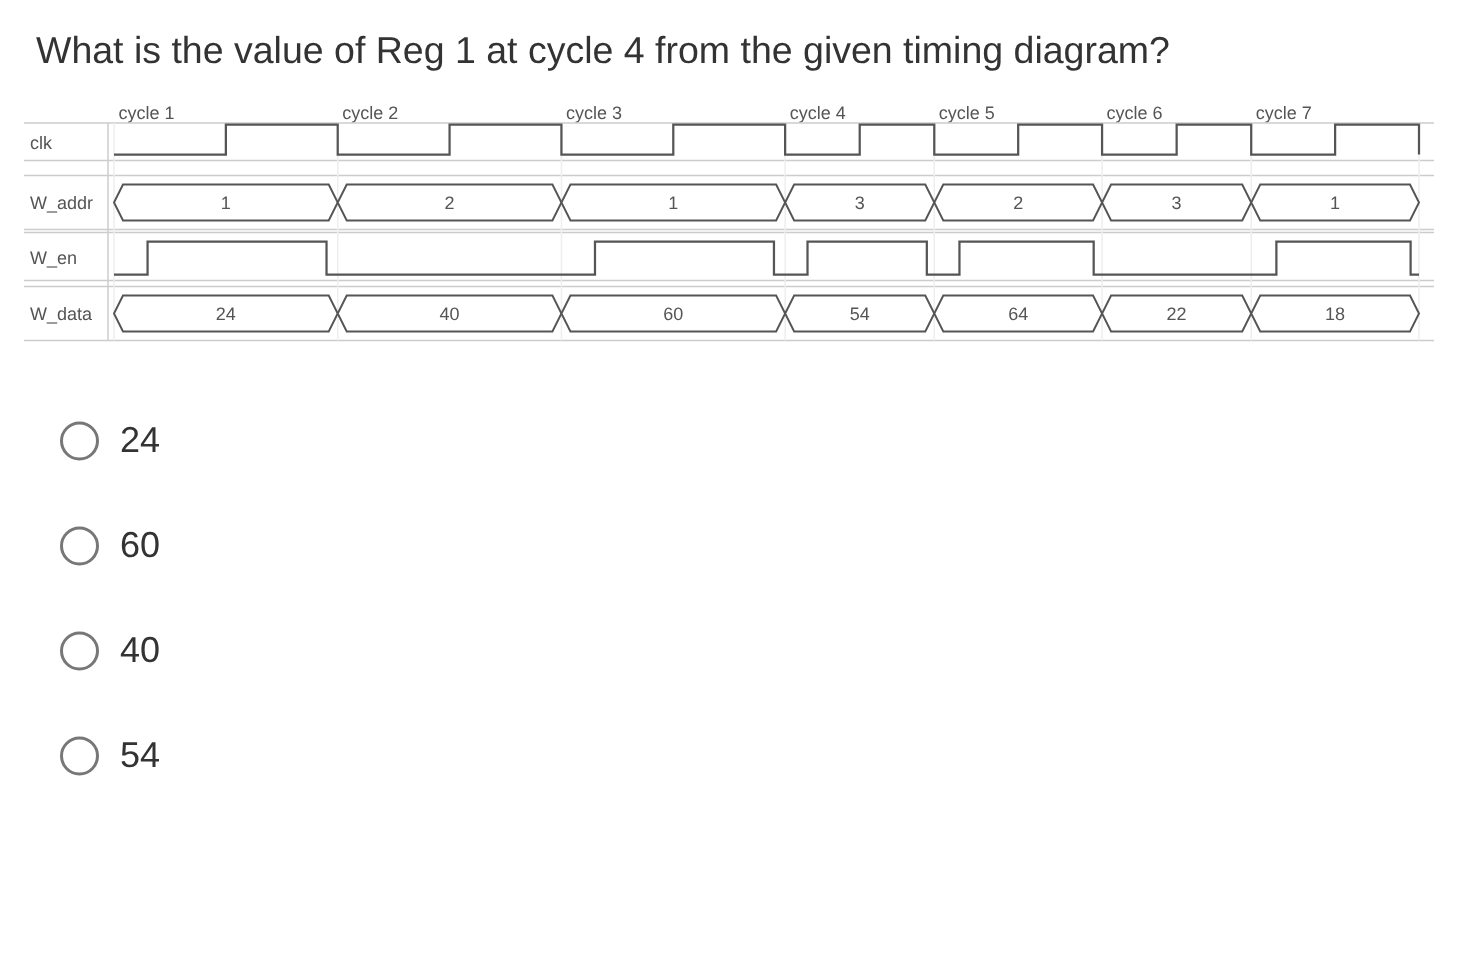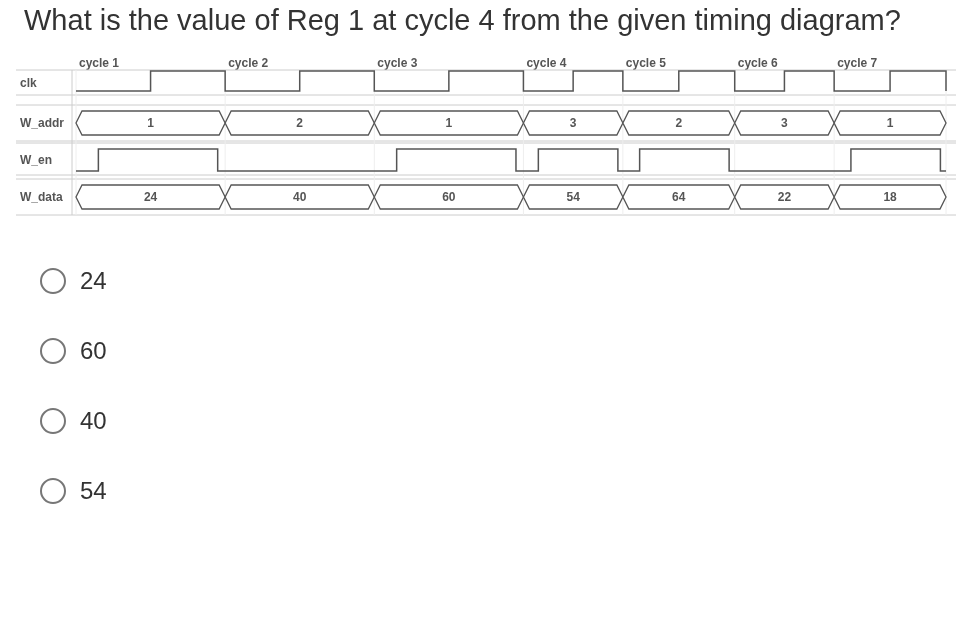--- a/index.html
+++ b/index.html
@@ -5,30 +5,29 @@
   * { box-sizing: border-box; margin: 0; padding: 0; }
   body {
     font-family: -apple-system, BlinkMacSystemFont, "Segoe UI", Arial, sans-serif;
     background: #fff;
     color: #333;
     width: 975px;
     height: 642px;
     padding: 0;
   }
   .question {
-    font-size: 29px;
+    font-size: 25px;
     font-weight: 400;
     color: #333;
-    padding: 4px 24px 12px 24px;
+    padding: 20px 24px 12px 24px;
   }
   .diagram {
     width: 940px;
     margin: 4px 0 0 16px;
     position: relative;
-    font-weight: bold;
   }
 
   .options {
     padding: 40px 24px 0 40px;
   }
   .opt {
     display:flex;
     align-items:center;
     margin-bottom: 42px;
   }

